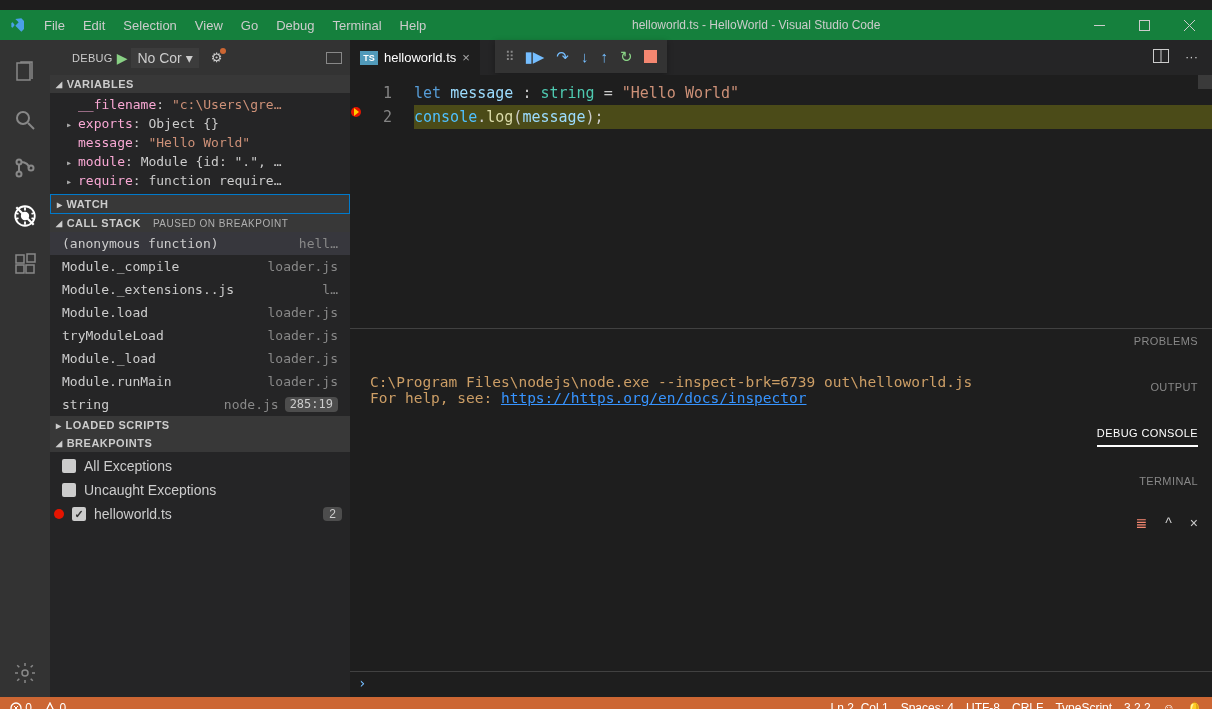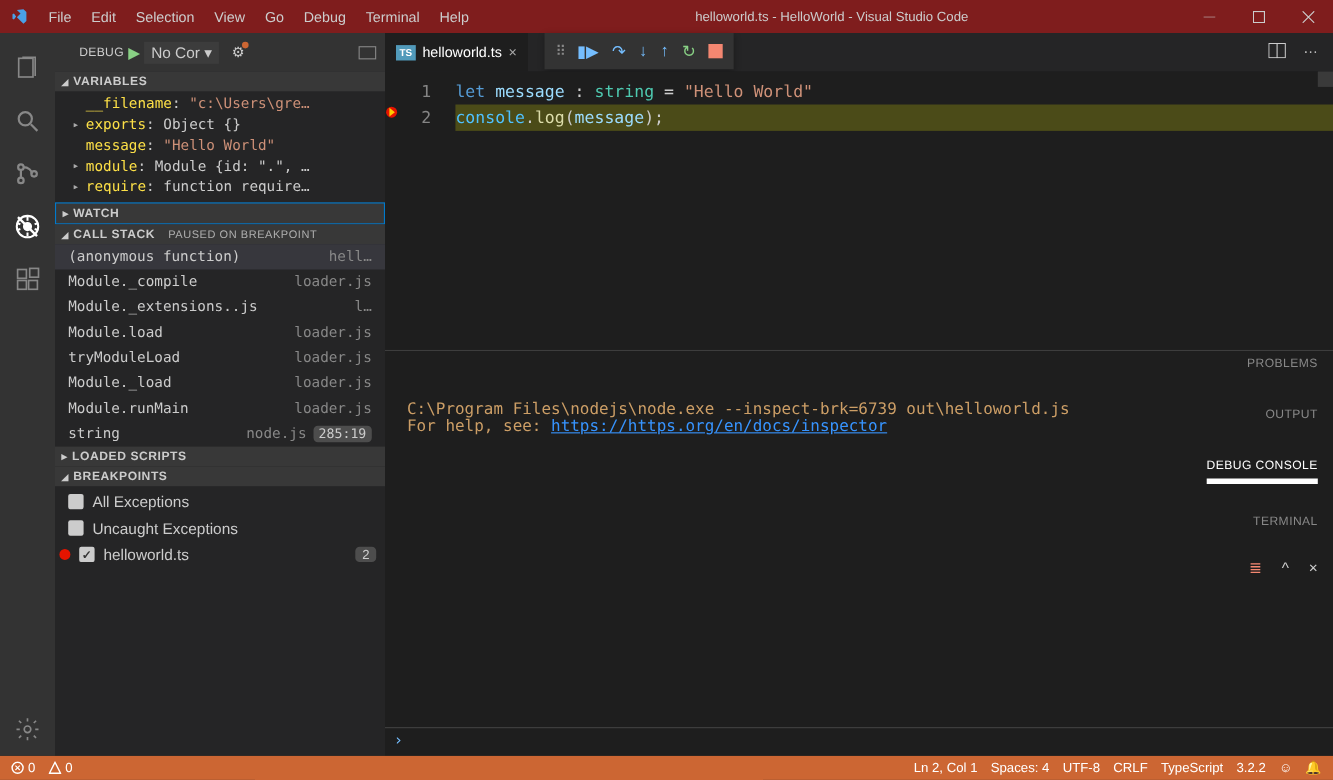--- a/index.html
+++ b/index.html
@@ -1,17 +1,17 @@
 <!DOCTYPE html>
 <html><head>
 <meta charset="utf-8">
 <style>
 * { box-sizing: border-box; margin:0; padding:0; }
 body { width:1212px; height:709px; background:#1e1e1e; font-family:"Segoe UI",Arial,sans-serif; font-size:13px; color:#ccc; overflow:hidden; }
-.titlebar { height:30px; background:#7f1d1d; display:flex; align-items:center; }
+.titlebar { height:30px; background:#15803d; display:flex; align-items:center;margin-top:10px; }
 .tb-icon { width:35px; display:flex; justify-content:center;}
 .tb-icon svg{width:16px;height:16px;}
 .menu { display:flex; gap:0; }
 .menu div { padding:4px 9px; color:#ccc; }
 .title-center { flex:1; text-align:center; font-size:12px; color:#ccc;}
 .win-controls{display:flex;}
 .win-controls div{width:45px;height:30px;display:flex;align-items:center;justify-content:center;color:#ccc;}
 .main { display:flex; height:657px; }
 .activity { width:50px; background:#333; display:flex; flex-direction:column; align-items:center; padding-top:8px;}
 .activity .aitem{width:50px;height:48px;display:flex;align-items:center;justify-content:center;color:#888;}
@@ -26,21 +26,21 @@
 .gear .dot{position:absolute;top:-2px;right:-4px;width:6px;height:6px;border-radius:50%;background:#cc6633;}
 .console-ic{margin-left:auto;width:16px;height:12px;border:1px solid #888;}
 .section-h{background:#383838;color:#ccc;font-size:11px;font-weight:600;padding:3px 22px 3px 6px;display:flex;align-items:center;gap:4px;letter-spacing:.5px;}
 .section-h.open::before{content:"◢";font-size:8px;}
 .section-h.closed::before{content:"▸";font-size:10px;}
 .section-h .sub{font-size:10px;font-weight:400;margin-left:8px;opacity:.8;}
 .watch-h{border:1px solid #007acc;}
 .vars{padding:2px 0 4px 16px;font-family:Consolas,monospace;font-size:13px;}
 .vline{padding:2px 0;white-space:nowrap;overflow:hidden;text-overflow:ellipsis;color:#ccc;}
 .vline .tw{display:inline-block;width:12px;font-size:10px;color:#aaa;vertical-align:middle;}
-.k{color:#fde047;}
+.k{color:#f9a8d4;}
 .vstr{color:#ce9178;}
 .callstack{}
 .csrow{display:flex;padding:4px 12px;font-family:Consolas,monospace;font-size:13px;color:#ccc;white-space:nowrap;}
 .csrow.sel{background:#37373d;}
 .csrow .fn{flex:1;overflow:hidden;text-overflow:ellipsis;}
 .csrow .src{color:#888;}
 .badge{background:#4d4d4d;color:#ccc;padding:0 5px;border-radius:4px;font-size:12px;margin-left:6px;}
 .bps{padding:2px 0;}
 .bprow{display:flex;align-items:center;padding:4px 8px 4px 12px;font-size:14px;color:#ccc;gap:8px;}
 .chk{width:14px;height:14px;background:#ccc;border-radius:2px;display:inline-flex;align-items:center;justify-content:center;color:#333;font-size:11px;font-weight:bold;}
@@ -63,21 +63,21 @@
 .bpmark::before{content:"";position:absolute;width:10px;height:10px;border-radius:50%;background:#e51400;}
 .bpmark::after{content:"";position:absolute;left:3px;top:1px;border-left:5px solid #ffcc00;border-top:4px solid transparent;border-bottom:4px solid transparent;}
 .codelines{flex:1;padding-top:6px;}
 .cl{height:24px;line-height:24px;white-space:pre;}
 .cl.hl{background:#4b4b18;}
 .tok-kw{color:#569cd6;}.tok-id{color:#9cdcfe;}.tok-type{color:#4ec9b0;}.tok-str{color:#ce9178;}.tok-fn{color:#dcdcaa;}.tok-obj{color:#4fc1ff;}
 .minimap{position:absolute;right:0;top:0;width:14px;height:14px;background:#3a3a3a;}
 .panel{height:369px;background:#1e1e1e;border-top:1px solid #414141;display:flex;flex-direction:column;}
 .panel-tabs{height:33px;display:flex;align-items:flex-end;gap:22px;padding:0 14px;flex-direction:column;}
 .ptab{font-size:11px;letter-spacing:.4px;color:#888;padding:6px 0;}
-.ptab.active{color:#fff;border-bottom:5px solid #ffffff;}
+.ptab.active{color:#fff;border-bottom:2px solid #ffffff;}
 .panel-icons{margin-left:auto;display:flex;gap:18px;color:#ccc;font-size:14px;}
 .panel-body{flex:1;padding:12px 4px 0 20px;font-family:Consolas,monospace;font-size:14.5px;color:#cc9e66;}
 .panel-body a{color:#3794ff;text-decoration:underline;}
 .repl{height:26px;border-top:1px solid #414141;padding:3px 8px;color:#75beff;font-family:Consolas,monospace;font-size:14px;}
 .status{height:22px;background:#cc6633;display:flex;align-items:center;color:#fff;font-size:12px;padding:0 10px;gap:12px;}
 .status .sp{flex:1;}
 .status span svg{vertical-align:-2px;}
 </style>
 </head>
 <body>

